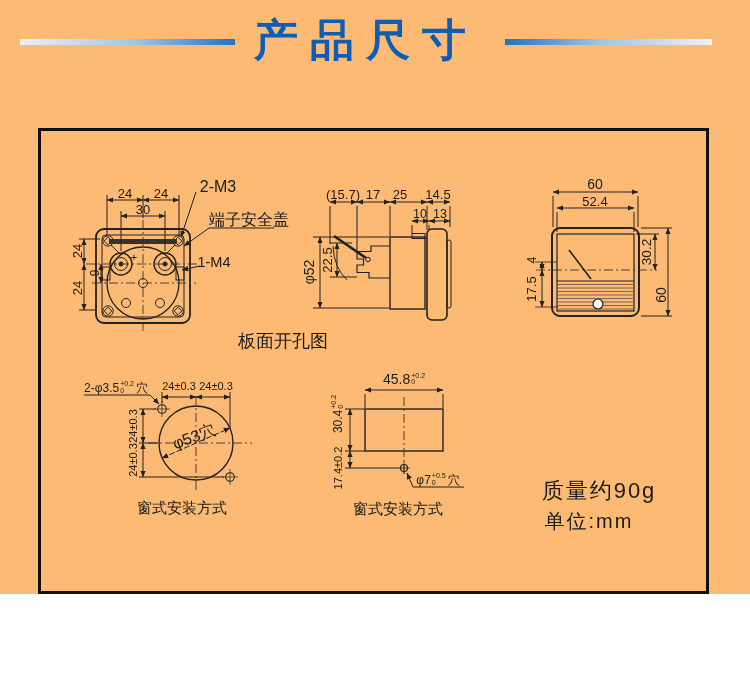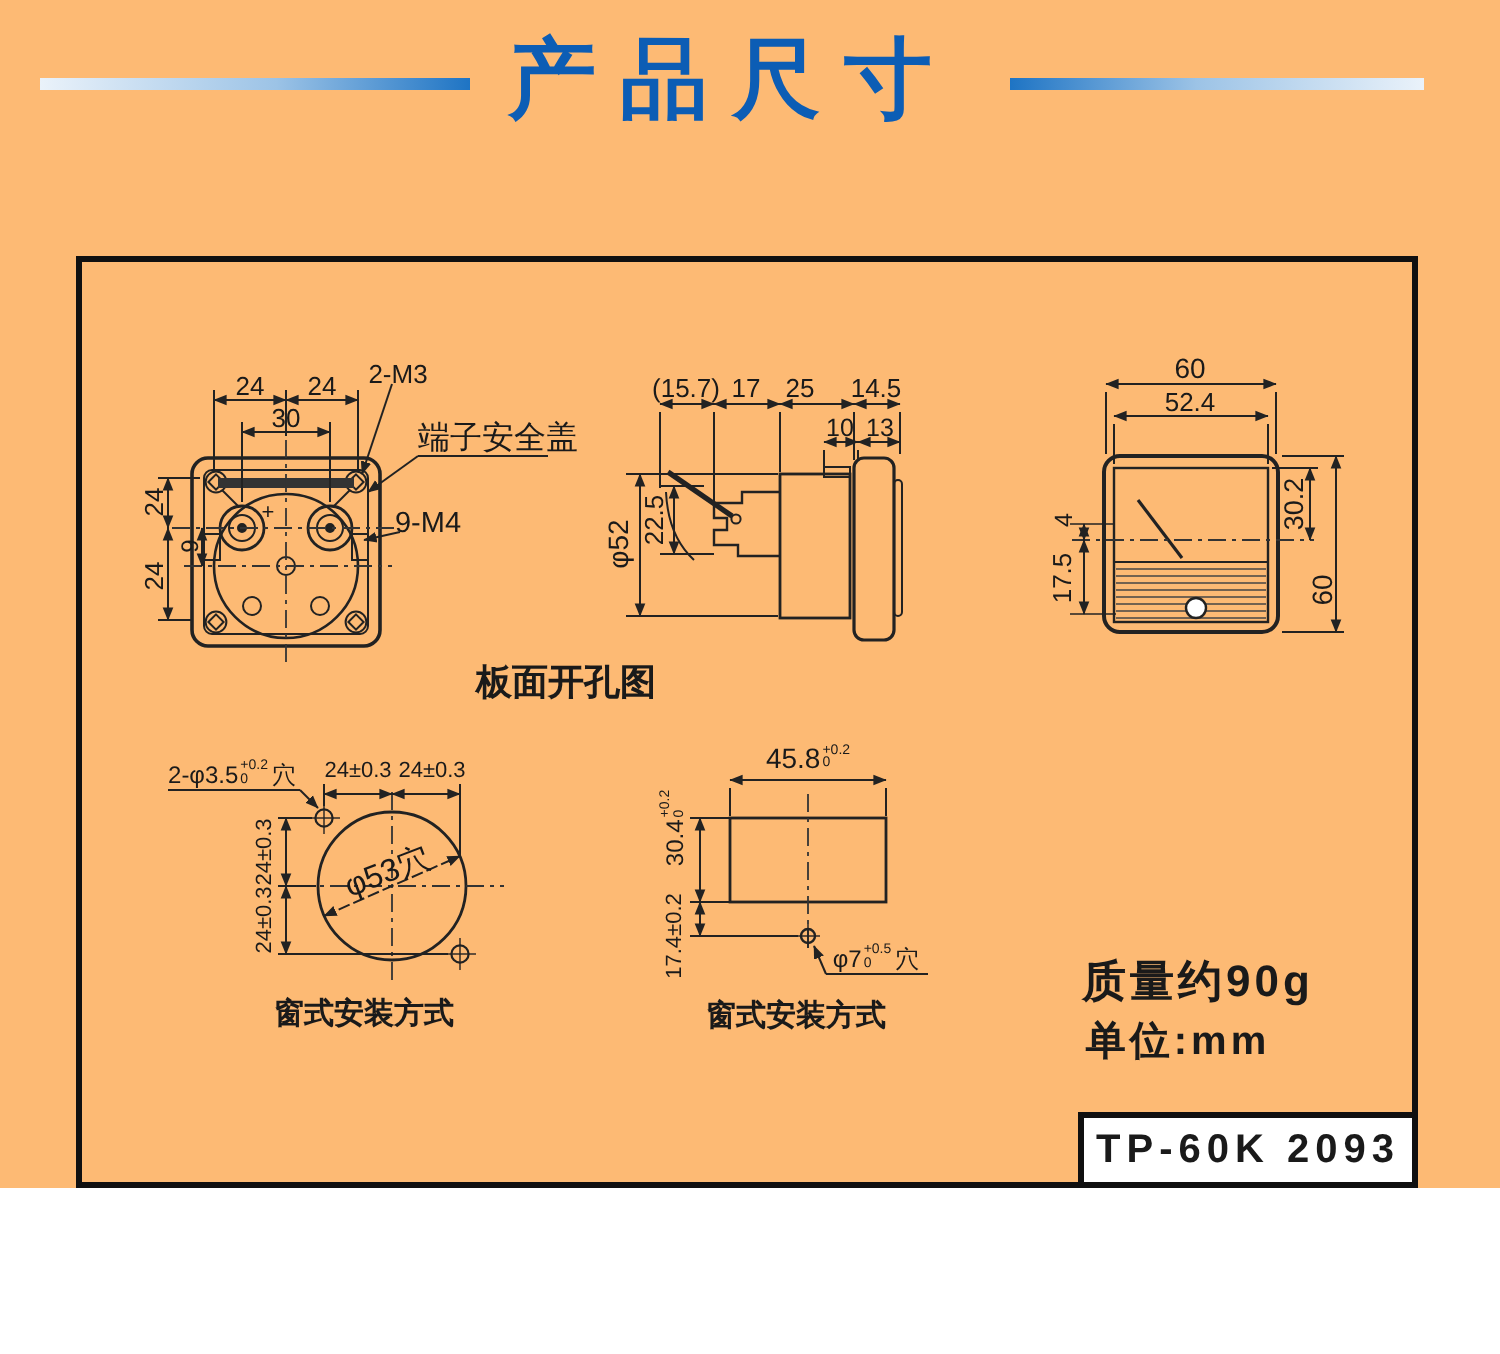--- a/index.html
+++ b/index.html
@@ -2,21 +2,21 @@
 <html><head>
 <meta charset="utf-8">
 <style>
   html,body{margin:0;padding:0;background:#ffffff;}
   #stage{position:relative;width:750px;height:594px;background:#fdba74;overflow:hidden;
          font-family:"Liberation Sans","DejaVu Sans",sans-serif;color:#1a1a1a;}
   .lbl{position:absolute;white-space:nowrap;line-height:1;color:#1a1a1a;
        transform:translate(-50%,-50%);display:inline-flex;align-items:center;}
   .rot{transform:translate(-50%,-50%) rotate(-90deg);}
   .rot21{transform:translate(-50%,-50%) rotate(-21deg);}
-  .b{font-weight:bold;}
+  .b{font-weight:normal;}
   .tstack{display:inline-flex;flex-direction:column;align-items:flex-start;
           font-size:7px;line-height:6.5px;margin-left:1px;font-weight:normal;}
   .tstack i{font-style:normal;}
   .hline{position:absolute;height:6px;top:39px;}
   .hline.l{left:20px;width:215px;background:linear-gradient(90deg,#eaf2fa,#9cc3e6 55%,#1e74c4);}
   .hline.r{left:505px;width:207px;background:linear-gradient(90deg,#1e74c4,#9cc3e6 45%,#eaf2fa);}
   .title{position:absolute;left:366px;top:40px;transform:translate(-50%,-50%);
          font-size:44px;font-weight:bold;letter-spacing:12px;color:#0c5db5;white-space:nowrap;}
   .frame{position:absolute;left:38px;top:128px;width:671px;height:466px;
          border:3px solid #101010;box-sizing:border-box;background:transparent;}
@@ -214,23 +214,23 @@
       <line x1="413" y1="487" x2="407" y2="473" marker-end="url(#ar)"></line>
     </g>
   </svg>
 
   <span class="lbl" style="left:125px;top:193px;font-size:13px">24</span>
   <span class="lbl" style="left:161px;top:193px;font-size:13px">24</span>
   <span class="lbl" style="left:143px;top:209px;font-size:13px">30</span>
   <span class="lbl rot" style="left:77px;top:251px;font-size:13px">24</span>
   <span class="lbl rot" style="left:95px;top:273px;font-size:12px">9</span>
   <span class="lbl rot" style="left:77px;top:288px;font-size:13px">24</span>
-  <span class="lbl" style="left:199px;top:187px;font-size:13px">2-M3</span>
+  <span class="lbl" style="left:218px;top:187px;font-size:16px">2-M3</span>
   <span class="lbl" style="left:249px;top:220px;font-size:16px">端子安全盖</span>
-  <span class="lbl" style="left:214px;top:262px;font-size:14.5px">9-M4</span>
+  <span class="lbl" style="left:214px;top:262px;font-size:14.5px">1-M4</span>
   <span class="lbl" style="left:134px;top:257px;font-size:11px">+</span>
   <span class="lbl b" style="left:283px;top:341px;font-size:18px">板面开孔图</span>
 
   <span class="lbl" style="left:343px;top:194px;font-size:13px">(15.7)</span>
   <span class="lbl" style="left:373px;top:194px;font-size:13px">17</span>
   <span class="lbl" style="left:400px;top:194px;font-size:13px">25</span>
   <span class="lbl" style="left:438px;top:194px;font-size:13px">14.5</span>
   <span class="lbl" style="left:420px;top:214px;font-size:12.5px">10</span>
   <span class="lbl" style="left:440px;top:214px;font-size:12.5px">13</span>
   <span class="lbl rot" style="left:309px;top:272px;font-size:14px">φ52</span>
@@ -279,17 +279,14 @@
         <i>+0.5</i>
         <i>0</i>
       </span>
       <span style="margin-left:2px">穴</span>
     </span>
   <span class="lbl b" style="left:398px;top:508px;font-size:15px">窗式安装方式</span>
 
   <span class="lbl b" style="left:599px;top:491px;font-size:22px;letter-spacing:2px">质量约90g</span>
   <span class="lbl b" style="left:589px;top:521px;font-size:20px;letter-spacing:2px">单位:mm</span>
 
-  <div class="modelbox">
-    <span>TP-60K 2093</span>
-  </div>
 
 </div>
 
 </body></html>

